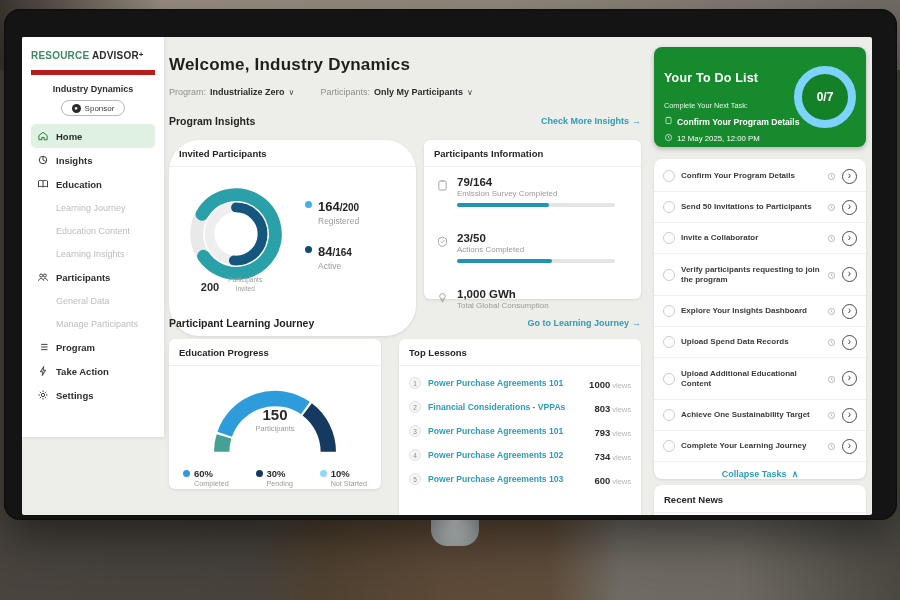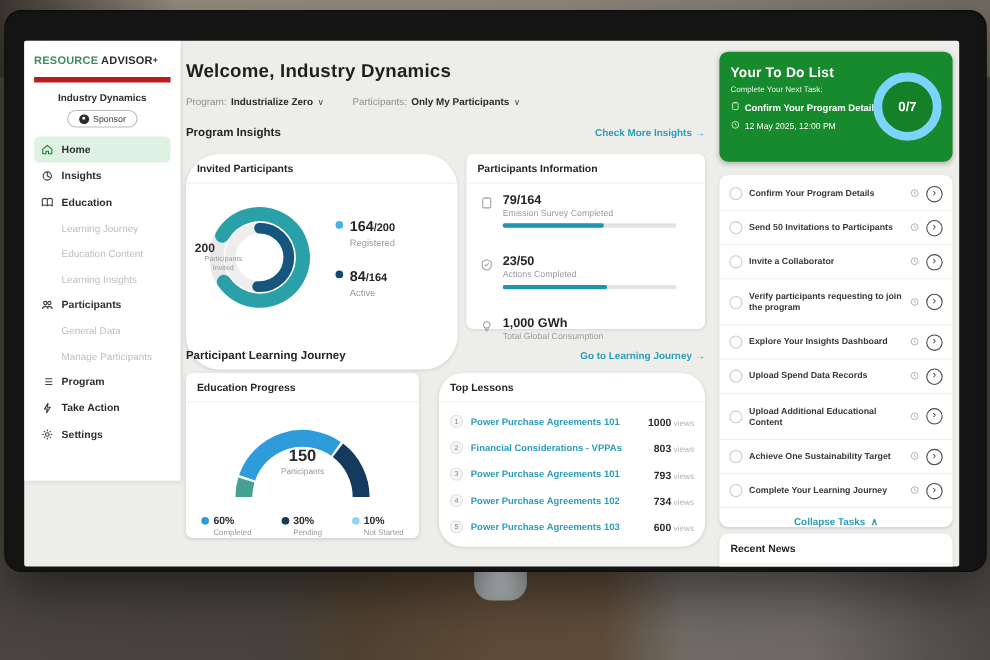--- a/index.html
+++ b/index.html
@@ -53,21 +53,21 @@
   .sec-link { font-size:9px; font-weight:bold; color:#2b9db8; cursor:pointer; }
   .sec-link .arr { margin-left:3px; }
 
   .card { position:absolute; background:#fff; border-radius:6px; box-shadow:0 1px 3px rgba(0,0,0,0.10); }
   .card-head { padding:8px 10px 7px 10px; font-size:9.5px; font-weight:bold; color:#252525; border-bottom:1px solid #efefef; }
 
   
   .card-invited { left:0; top:103px; width:247px; height:196px;border-radius:31px; }
   .inv-body { display:flex; align-items:center; padding:8px 8px; gap:10px; }
   .donut-wrap { position:relative; width:118px; height:118px; }
-  .donut-center { position:absolute; left:0; top:0; width:118px; height:118px; display:flex; flex-direction:column; align-items:flex-start; justify-content:center; text-align:center; }
+  .donut-center { position:absolute; left:0; top:0; width:118px; height:118px; display:flex; flex-direction:row; align-items:flex-end; justify-content:center; text-align:center; }
   .donut-center .dc-val { font-size:11px; font-weight:bold; color:#2b2b2b; }
   .donut-center .dc-lab { font-size:6.5px; color:#9a9a9a; width:52px; line-height:1.3; }
   .legend-col { display:flex; flex-direction:column; gap:16px; }
   .leg-item { display:flex; align-items:flex-start; gap:6px; }
   .leg-dot { width:7px; height:7px; border-radius:50%; margin-top:4px; }
   .leg-val { font-size:13px; font-weight:bold; color:#252525; }
   .leg-total { font-size:10px; font-weight:bold; color:#252525; }
   .leg-lab { font-size:8.5px; color:#9a9a9a; margin-top:1px; }
 
   
@@ -87,35 +87,35 @@
   .gauge-center { position:absolute; left:0; top:28px; width:150px; text-align:center; }
   .gauge-center .gc-val { font-size:15px; font-weight:bold; color:#2b2b2b; }
   .gauge-center .gc-lab { font-size:7.5px; color:#9a9a9a; margin-top:1px; }
   .edu-legend { display:flex; justify-content:space-between; padding:8px 14px 0 14px; }
   .eleg { display:flex; gap:4px; align-items:flex-start; }
   .eleg .leg-dot { margin-top:2px; }
   .eleg-pct { font-size:9.5px; font-weight:bold; color:#2b2b2b; }
   .eleg-lab { font-size:7.2px; color:#9a9a9a; }
 
   
-  .card-lessons { left:230px; top:302px; width:242px; height:158px;border-radius:22px; }
+  .card-lessons { left:230px; top:302px; width:242px; height:180px; }
   .lesson-list { padding:5px 10px; }
   .lesson { display:flex; align-items:center; height:24px; gap:7px; }
   .rank { width:12px; height:12px; border-radius:50%; background:#f5f5f5; border:1px solid #e2e2e2;
     font-size:6.5px; color:#8a8a8a; display:flex; align-items:center; justify-content:center; flex:0 0 12px; }
   .l-title { flex:1; font-size:8.6px; font-weight:bold; color:#2b9db8; cursor:pointer; white-space:nowrap; overflow:hidden; }
   .l-views { font-size:9.5px; font-weight:bold; color:#2b2b2b; }
   .l-suffix { font-size:7.5px; color:#b3b3b3; margin-left:2px; }
 
   
   .rightcol { position:absolute; left:632px; top:0; width:212px; height:478px; }
   .todo-hero { position:absolute; left:0; top:10px; width:212px; height:100px; background:#168a2c; border-radius:8px;
-    padding:12px 10px; color:#fff; box-shadow:0 2px 5px rgba(0,0,0,0.25); }
+    padding:24px 10px; color:#fff; box-shadow:0 2px 5px rgba(0,0,0,0.25); }
   .th-title { font-size:12.5px; font-weight:bold; letter-spacing:0.2px; }
-  .th-sub { font-size:7.3px; margin-top:4px; opacity:0.9; }
+  .th-sub { font-size:7.3px; margin-top:16px; opacity:0.9; }
   .th-task { font-size:8.6px; font-weight:bold; margin-top:6px; display:flex; gap:4px; align-items:center; }
   .th-date { font-size:7.8px; margin-top:6px; display:flex; gap:4px; align-items:center; }
   .th-ico svg { width:9px; height:9px; stroke:#eaf6ec; fill:none; stroke-width:1.3; }
   .ring { position:absolute; right:10px; top:19px; width:62px; height:62px; border-radius:50%;
     border:8px solid #7dd3fc; background:rgba(0,0,0,0.07); display:flex; align-items:center; justify-content:center; }
   .ring-val { font-size:12px; font-weight:bold; color:#fff; }
 
   .todo-card { position:absolute; left:0; top:122px; width:212px; height:320px; background:#fff; border-radius:8px;
     box-shadow:0 1px 3px rgba(0,0,0,0.10); padding:2px 0; }
   .todo-item { display:flex; align-items:center; gap:6px; padding:0 9px; min-height:31px; border-bottom:1px solid #f0f0f0; cursor:pointer; }

